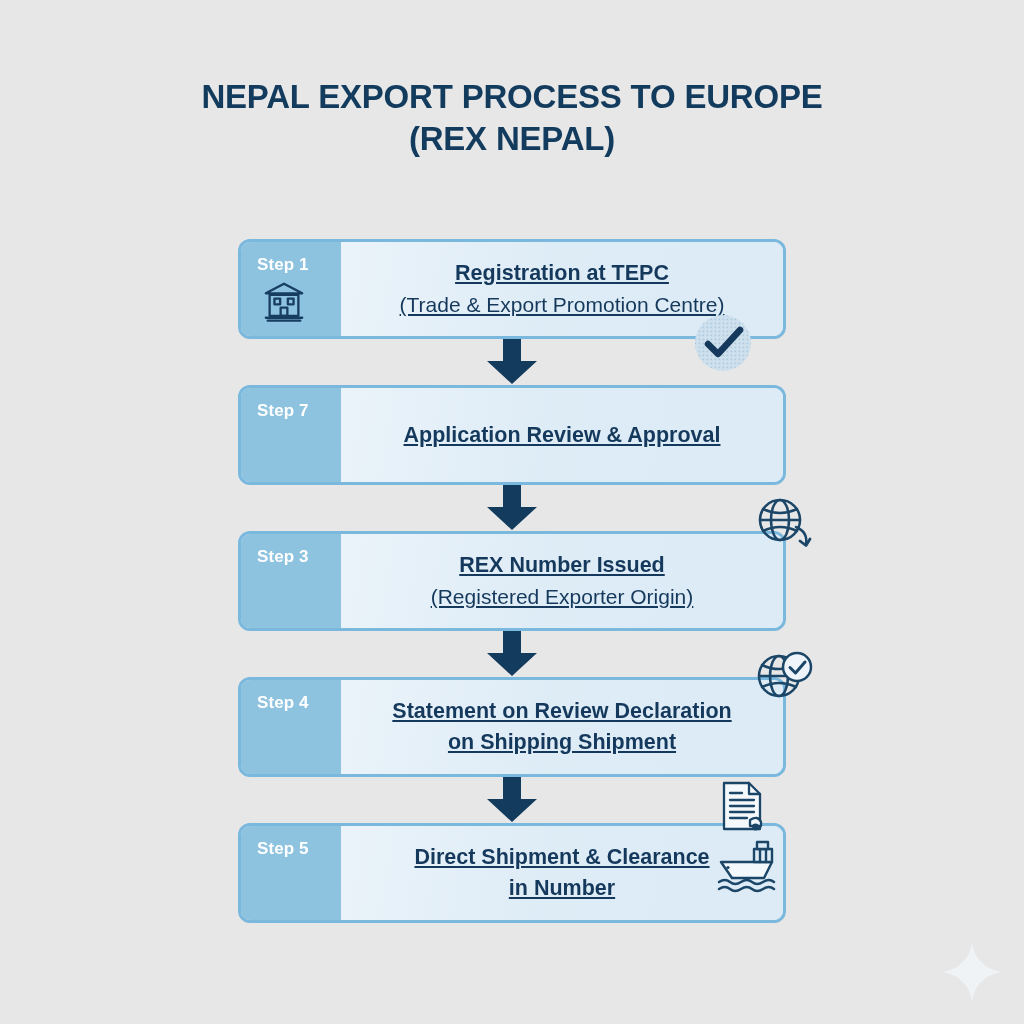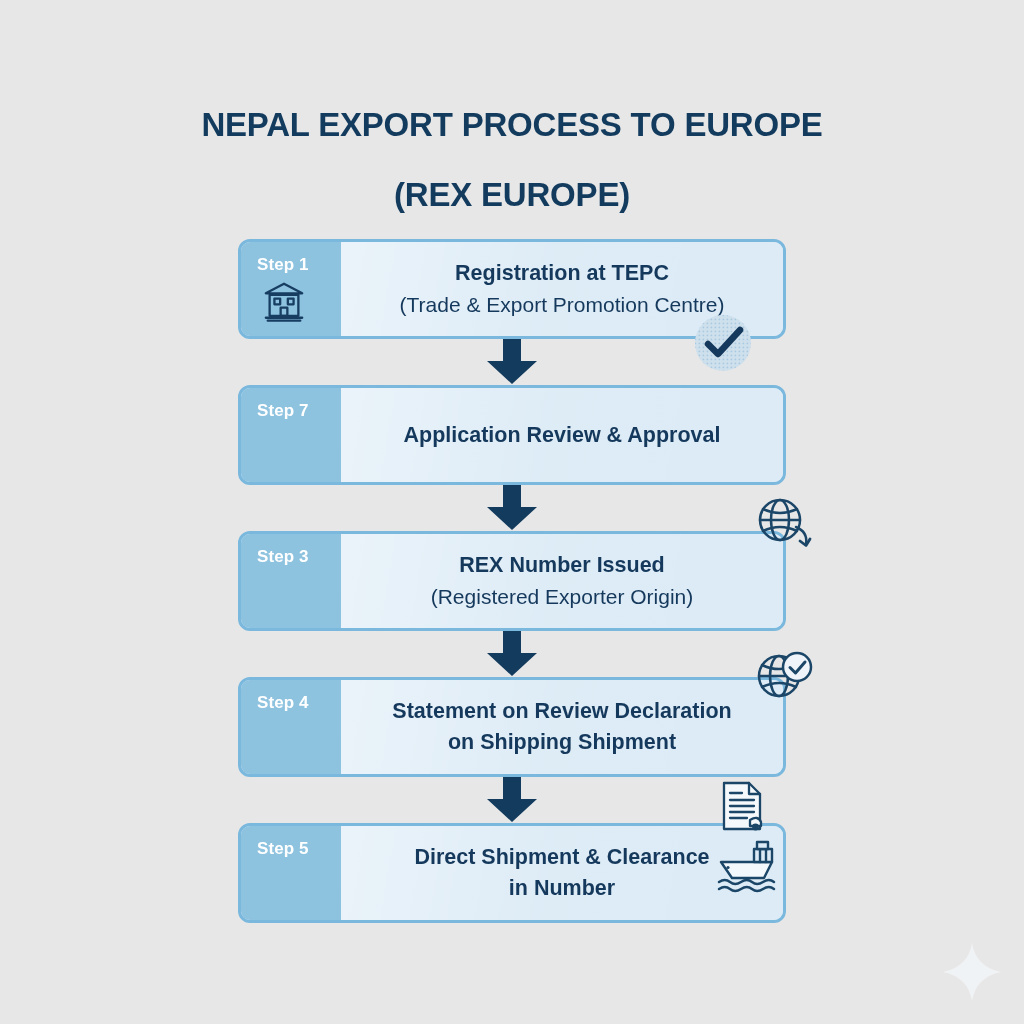--- a/index.html
+++ b/index.html
@@ -32,21 +32,20 @@
     width: 1024px;
     text-align: center;
   }
   .title-line {
     font-size: 33px;
     font-weight: bold;
     color: #123b5e;
     letter-spacing: -0.2px;
     line-height: 42px;
     white-space: nowrap;
-    margin-top: 28px;
   }
 
   
   .flow {
     position: absolute;
     left: 238px;
     top: 239px;
     width: 548px;
   }
 
@@ -107,21 +106,21 @@
 
   
   .step-body::after {
     content: "";
     position: absolute;
     inset: 0;
     border-radius: 0 9px 9px 0;
     background: linear-gradient(100deg, rgba(255,255,255,0.42) 0%, rgba(255,255,255,0.05) 48%, rgba(255,255,255,0.0) 100%);
     pointer-events: none;
   }
-  .body-line { position: relative; z-index: 2; }
+  .body-line { position: relative; z-index: 2; text-decoration: underline; }
 
   
   .connector {
     height: 46px;
     position: relative;
   }
   .arrow {
     position: absolute;
     left: 50%;
     top: 0;
@@ -151,21 +150,21 @@
     opacity: 0.75;
   }
 </style>
 </head>
 <body>
 
 <div id="infographic">
 
   <div class="title-block">
     <div class="title-line">NEPAL EXPORT PROCESS TO EUROPE</div>
-    <div class="title-line">(REX EUROPE)</div>
+    <div class="title-line">(REX NEPAL)</div>
   </div>
 
   <div class="flow">
 
     <div class="step-row">
       <div class="step-label-pane">
         <div class="step-label">Step 1</div>
         <span class="step-pane-icon">
           <svg viewBox="0 0 48 48" width="46" height="46" fill="none" stroke="#173d60" stroke-width="2.4" stroke-linecap="round" stroke-linejoin="round">
             <path d="M24 6 L43 16 L5 16 Z"></path>

